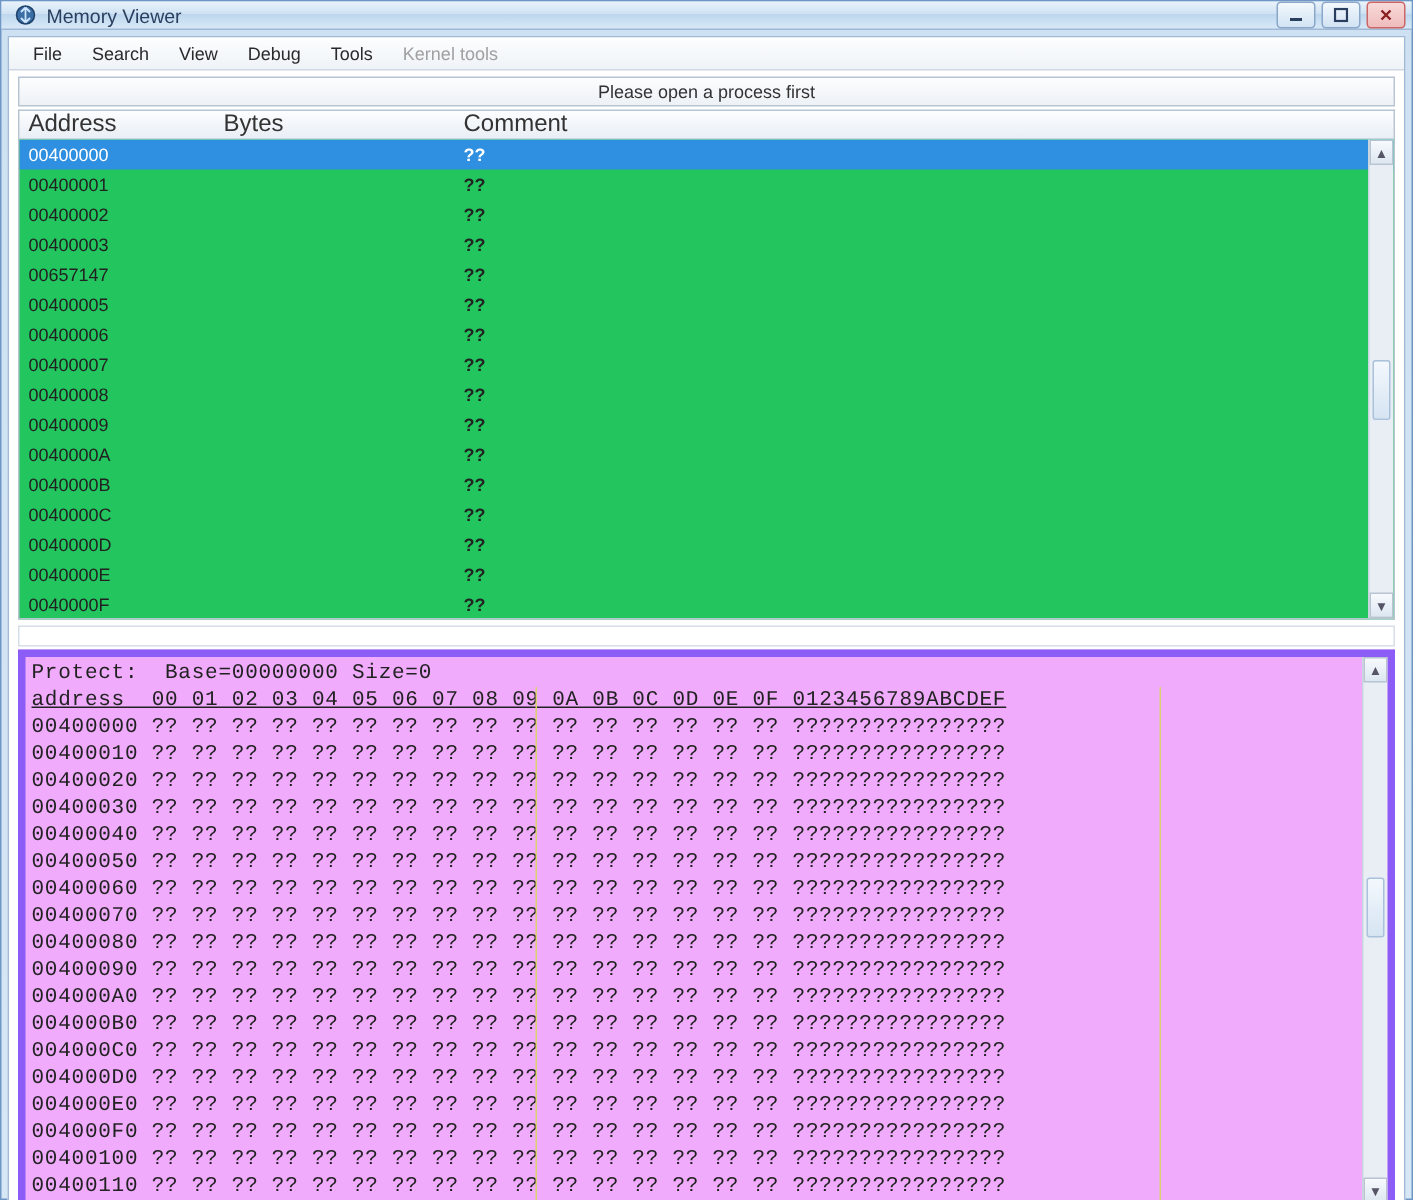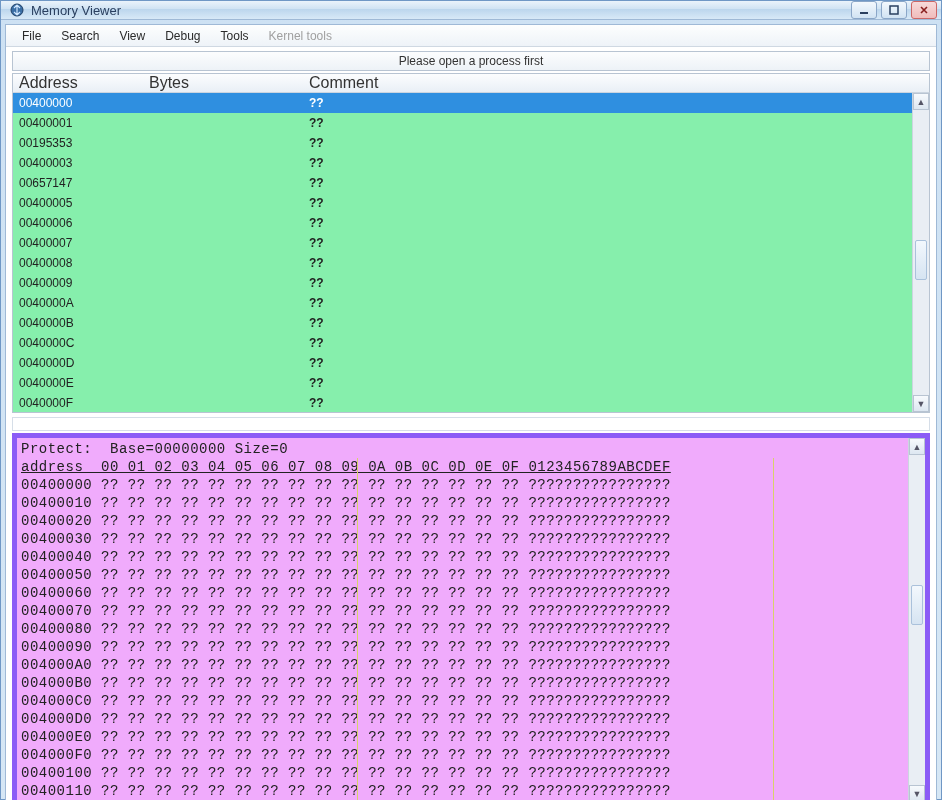--- a/index.html
+++ b/index.html
@@ -64,21 +64,21 @@
     background: linear-gradient(to bottom,#fcfdfe,#e9eff6);
     border: 1px solid #b8c4d2; border-bottom: 1px solid #cbd5e0;
     font-size: 16px; color: #333;
   }
   .disasm-header .col { padding: 0 6px; }
   .col-address { width: 130px; }
   .col-bytes   { width: 160px; }
   .col-opcode  { width: 260px; }
   .col-comment { flex: 1; }
   .disasm-body {
-    border: 1px solid #b8c4d2; border-top: none; background: #86efac;
+    border: 1px solid #b8c4d2; border-top: none; background: #22c55e;
     height: 320px; overflow: hidden; position: relative;
   }
   .disasm-row { height: 20px; display: flex; align-items: center; color:#222; }
   .disasm-row .col { padding: 0 6px; white-space: nowrap; }
   .disasm-row.selected { background: #2f8fe0; color: #fff; }
   .disasm-row .opcode { font-weight: bold; }
   .disasm-scroll { position:absolute; right:0; top:0; bottom:0; width:17px; background:#e9eef4; border-left:1px solid #cbd5e0; }
   .disasm-scroll .arrow { height:17px; background:linear-gradient(to bottom,#f7fafd,#dde7f1); border:1px solid #b8c4d2; display:flex;align-items:center;justify-content:center;font-size:9px;color:#556;}
   .disasm-scroll .track { position:absolute; top:17px; bottom:17px; left:0; right:0; }
   .disasm-scroll .thumb { position:absolute; left:2px; right:2px; height:40px; top:130px; background:linear-gradient(to bottom,#f3f8fd,#d6e4f2); border:1px solid #aac1db; border-radius:2px;}
@@ -155,21 +155,21 @@
             <div class="col col-opcode opcode">??</div>
             <div class="col col-comment"></div>
           </div>
           <div class="disasm-row">
             <div class="col col-address">00400001</div>
             <div class="col col-bytes"></div>
             <div class="col col-opcode opcode">??</div>
             <div class="col col-comment"></div>
           </div>
           <div class="disasm-row">
-            <div class="col col-address">00195353</div>
+            <div class="col col-address">00400002</div>
             <div class="col col-bytes"></div>
             <div class="col col-opcode opcode">??</div>
             <div class="col col-comment"></div>
           </div>
           <div class="disasm-row">
             <div class="col col-address">00400003</div>
             <div class="col col-bytes"></div>
             <div class="col col-opcode opcode">??</div>
             <div class="col col-comment"></div>
           </div>

